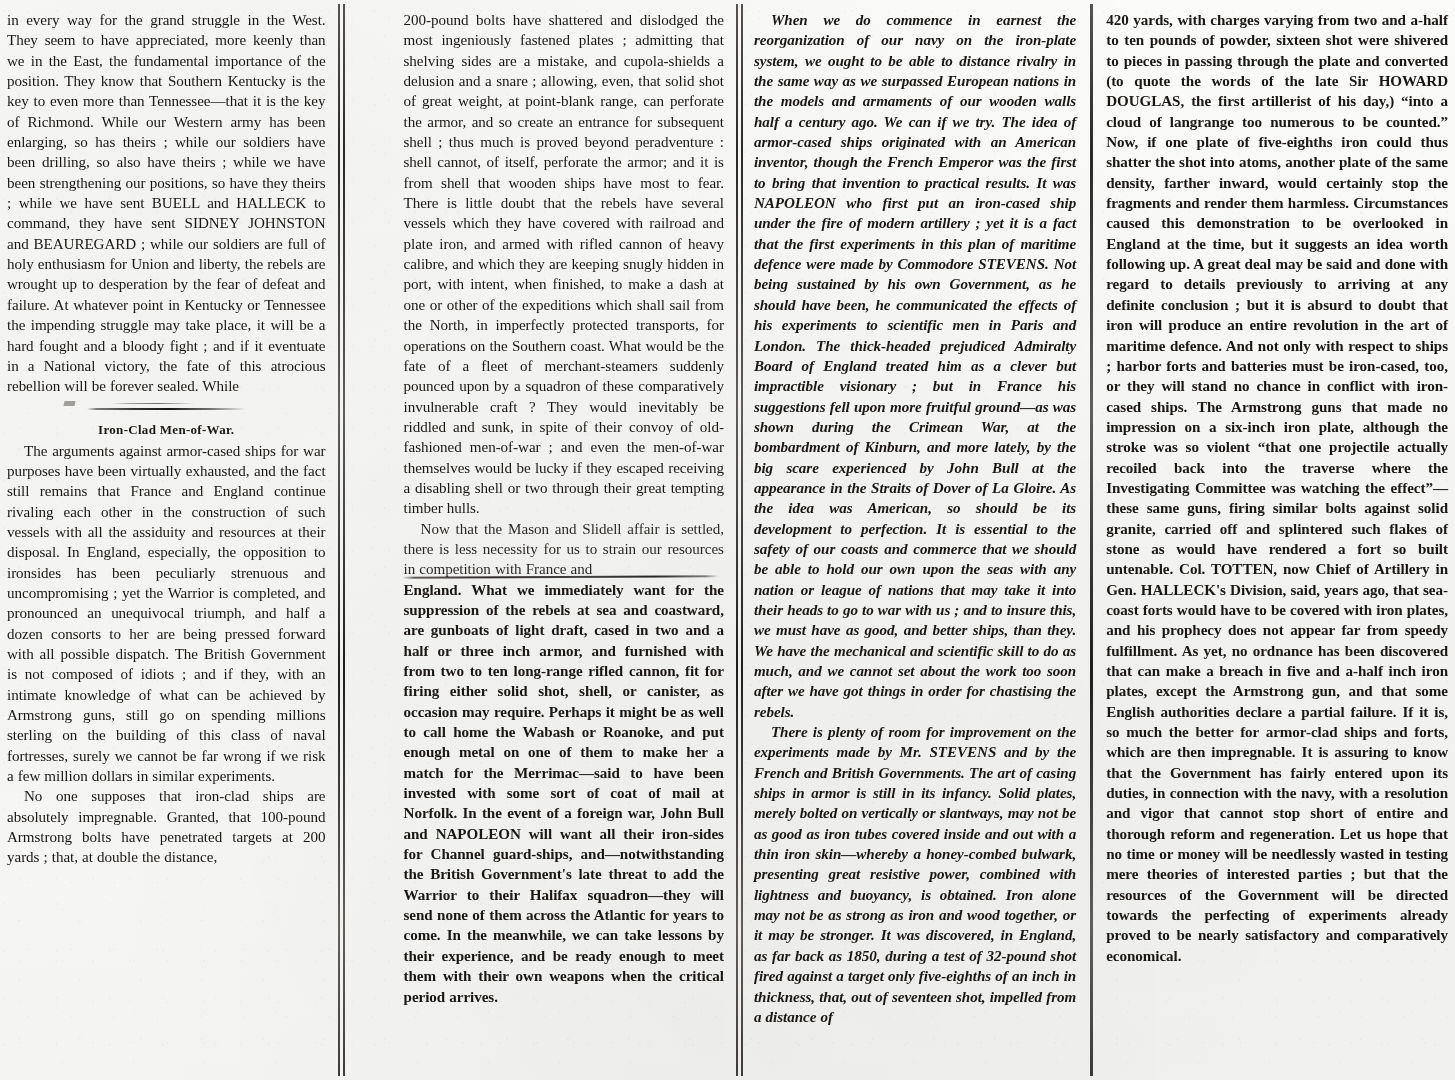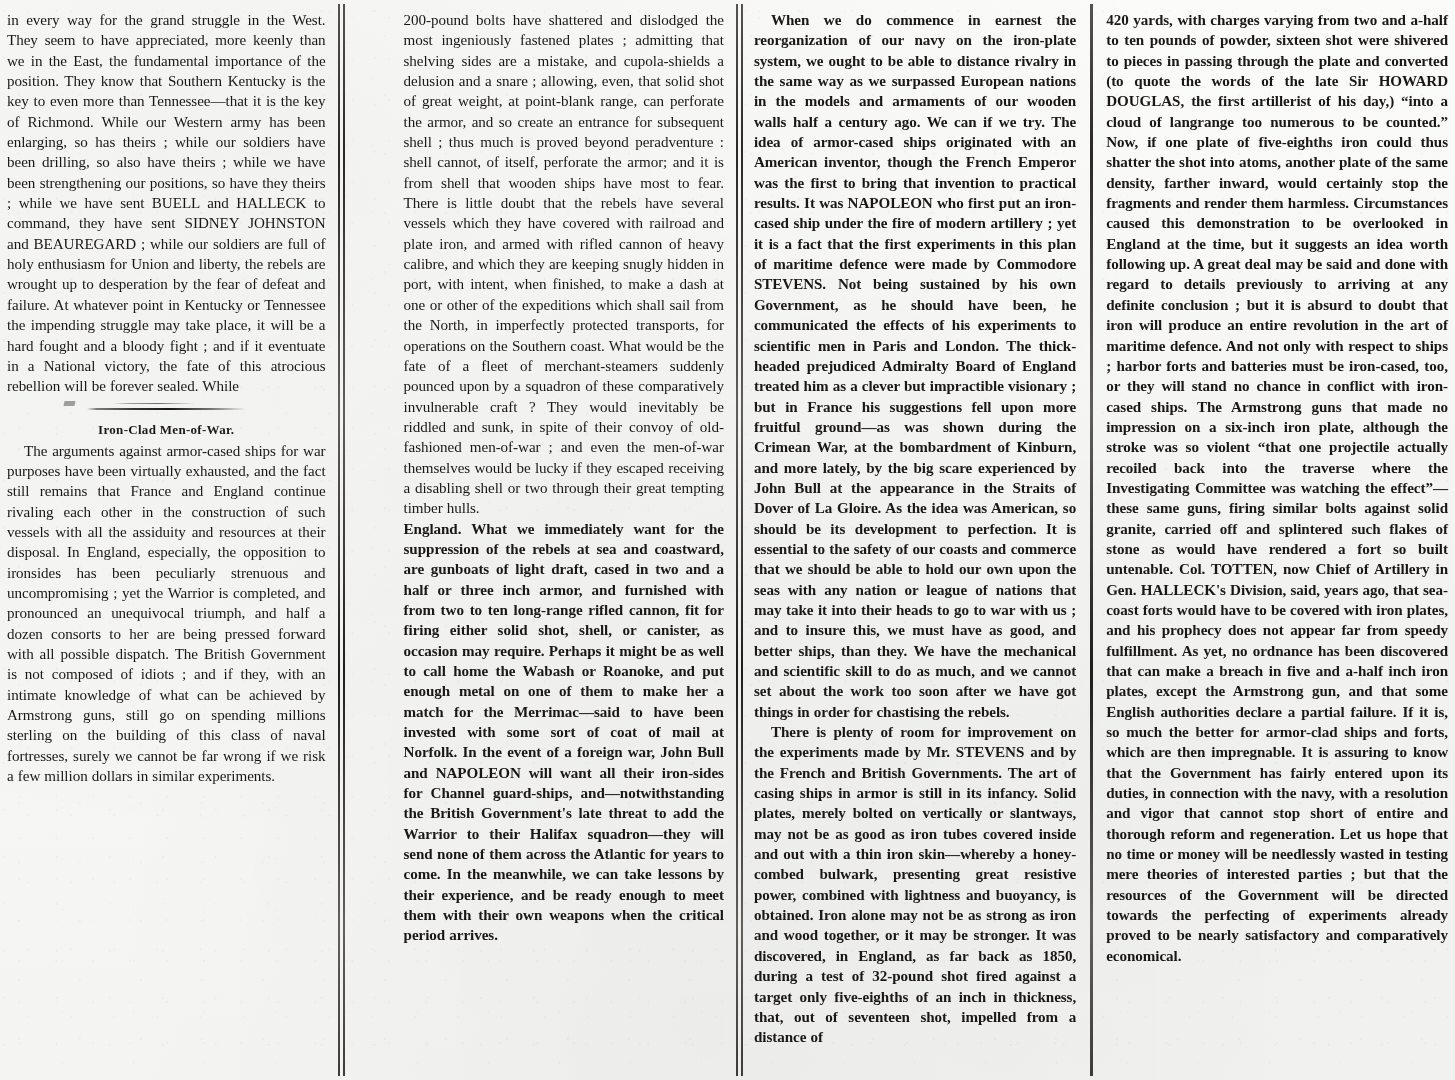--- a/index.html
+++ b/index.html
@@ -49,21 +49,21 @@
   
   .column {
     position: relative;
     box-sizing: border-box;
     padding: 10px 7px 8px 7px;
     overflow: hidden;
     z-index: 2;
   }
   .col-1 { width: 356px; }
   .col-2 { width: 358px; margin-left: 48px; }
-  .col-3 { width: 360px; }
+  .col-3 { width: 360px; font-style: italic; }
   .col-4 { width: 381px; }
 
   
   .rule {
     position: relative;
     width: 16px;
     flex: 0 0 16px;
     z-index: 3;
   }
   .rule .line {
@@ -189,30 +189,35 @@
     <div class="divider">
       <span class="tick"></span>
       <span class="dash-short"></span>
       <span class="dash-long"></span>
     </div>
 
     <h2 class="article-head">Iron-Clad Men-of-War.</h2>
 
     <p class="body-par indent ink-faded">The arguments against armor-cased ships for war purposes have been virtually exhausted, and the fact still remains that France and England continue rivaling each other in the construction of such vessels with all the assiduity and resources at their disposal. In England, especially, the opposition to ironsides has been peculiarly strenuous and uncompromising ; yet the Warrior is completed, and pronounced an unequivocal triumph, and half a dozen consorts to her are being pressed forward with all possible dispatch. The British Government is not composed of idiots ; and if they, with an intimate knowledge of what can be achieved by Armstrong guns, still go on spending millions sterling on the building of this class of naval fortresses, surely we cannot be far wrong if we risk a few million dollars in similar experiments.</p>
 
+    <p class="body-par indent ink-faded">No one supposes that iron-clad ships are absolutely impregnable. Granted, that 100-pound Armstrong bolts have penetrated targets at 200 yards ; that, at double the distance,</p>
   </div>
 
   <div class="rule double">
     <span class="line a"></span>
       <span class="line b"></span>
   </div>
 
   <div class="column col-2">
     <p class="body-par cont ink-faded">200-pound bolts have shattered and dislodged the most ingeniously fastened plates ; admitting that shelving sides are a mistake, and cupola-shields a delusion and a snare ; allowing, even, that solid shot of great weight, at point-blank range, can perforate the armor, and so create an entrance for subsequent shell ; thus much is proved beyond peradventure : shell cannot, of itself, perforate the armor; and it is from shell that wooden ships have most to fear. There is little doubt that the rebels have several vessels which they have covered with railroad and plate iron, and armed with rifled cannon of heavy calibre, and which they are keeping snugly hidden in port, with intent, when finished, to make a dash at one or other of the expeditions which shall sail from the North, in imperfectly protected transports, for operations on the Southern coast. What would be the fate of a fleet of merchant-steamers suddenly pounced upon by a squadron of these comparatively invulnerable craft ? They would inevitably be riddled and sunk, in spite of their convoy of old-fashioned men-of-war ; and even the men-of-war themselves would be lucky if they escaped receiving a disabling shell or two through their great tempting timber hulls.</p>
 
+    <div class="underline-wrap">
+      <p class="body-par indent ink-verylight">Now that the Mason and Slidell affair is settled, there is less necessity for us to strain our resources in competition with France and</p>
+      <span class="pen"></span>
+    </div>
 
     <p class="body-par cont ink-heavy">England. What we immediately want for the suppression of the rebels at sea and coastward, are gunboats of light draft, cased in two and a half or three inch armor, and furnished with from two to ten long-range rifled cannon, fit for firing either solid shot, shell, or canister, as occasion may require. Perhaps it might be as well to call home the Wabash or Roanoke, and put enough metal on one of them to make her a match for the Merrimac—said to have been invested with some sort of coat of mail at Norfolk. In the event of a foreign war, John Bull and NAPOLEON will want all their iron-sides for Channel guard-ships, and—notwithstanding the British Government's late threat to add the Warrior to their Halifax squadron—they will send none of them across the Atlantic for years to come. In the meanwhile, we can take lessons by their experience, and be ready enough to meet them with their own weapons when the critical period arrives.</p>
   </div>
 
   <div class="rule double">
     <span class="line a"></span>
       <span class="line b"></span>
   </div>
 
   <div class="column col-3">

